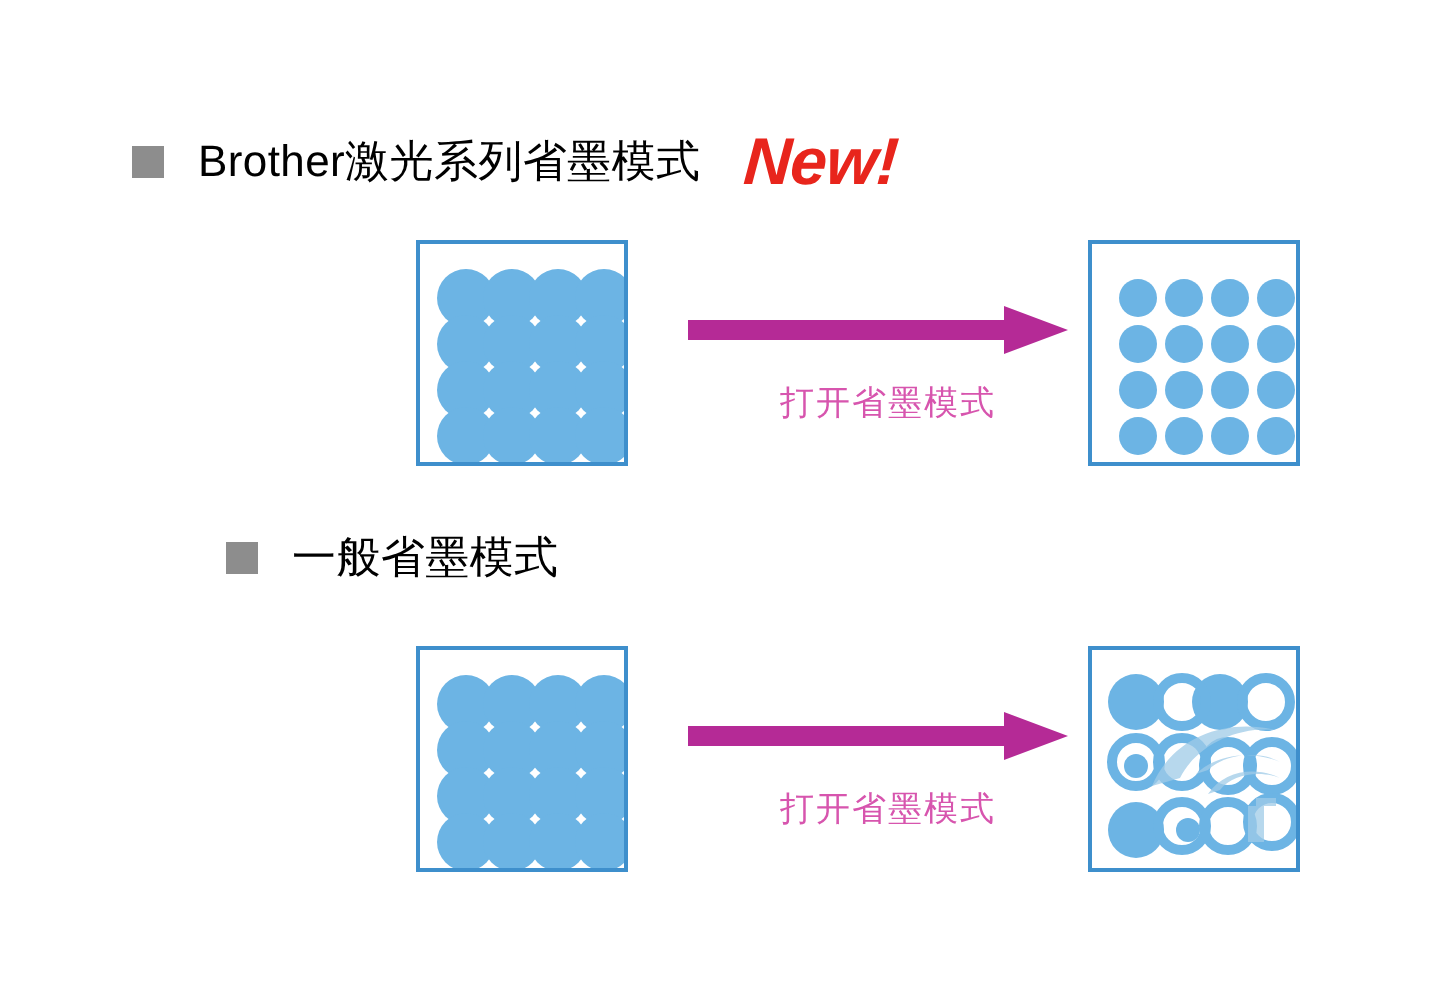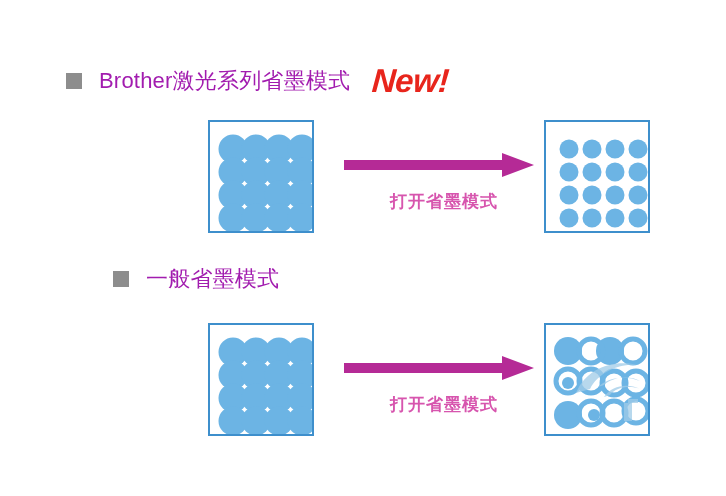--- a/index.html
+++ b/index.html
@@ -34,21 +34,21 @@
   .bullet {
     width: 16px;
     height: 16px;
     background: #8d8d8d;
     display: inline-block;
     flex: 0 0 auto;
   }
   .heading-text {
     margin-left: 17px;
     font-size: 22px;
-    color: #a21caf;
+    color: #000000;
     letter-spacing: 0.2px;
     line-height: 1;
   }
   .new-badge {
     margin-left: 22px;
     font-size: 33px;
     font-weight: bold;
     color: #e8251c;
     letter-spacing: -0.5px;
     line-height: 1;
@@ -71,21 +71,20 @@
 
   #box-tl { left: 208px; top: 120px; width: 106px; height: 113px; }
   #box-tr { left: 544px; top: 120px; width: 106px; height: 113px; }
   #box-bl { left: 208px; top: 323px; width: 106px; height: 113px; }
   #box-br { left: 544px; top: 323px; width: 106px; height: 113px; }
 
   
   .arrow-group {
     position: absolute;
     width: 200px;
-    font-weight: bold;
   }
   #arrow-group-1 { left: 344px; top: 152px; }
   #arrow-group-2 { left: 344px; top: 355px; }
 
   .arrow-svg { display: block; }
 
   .arrow-label {
     text-align: center;
     font-size: 17px;
     color: #d755ae;

